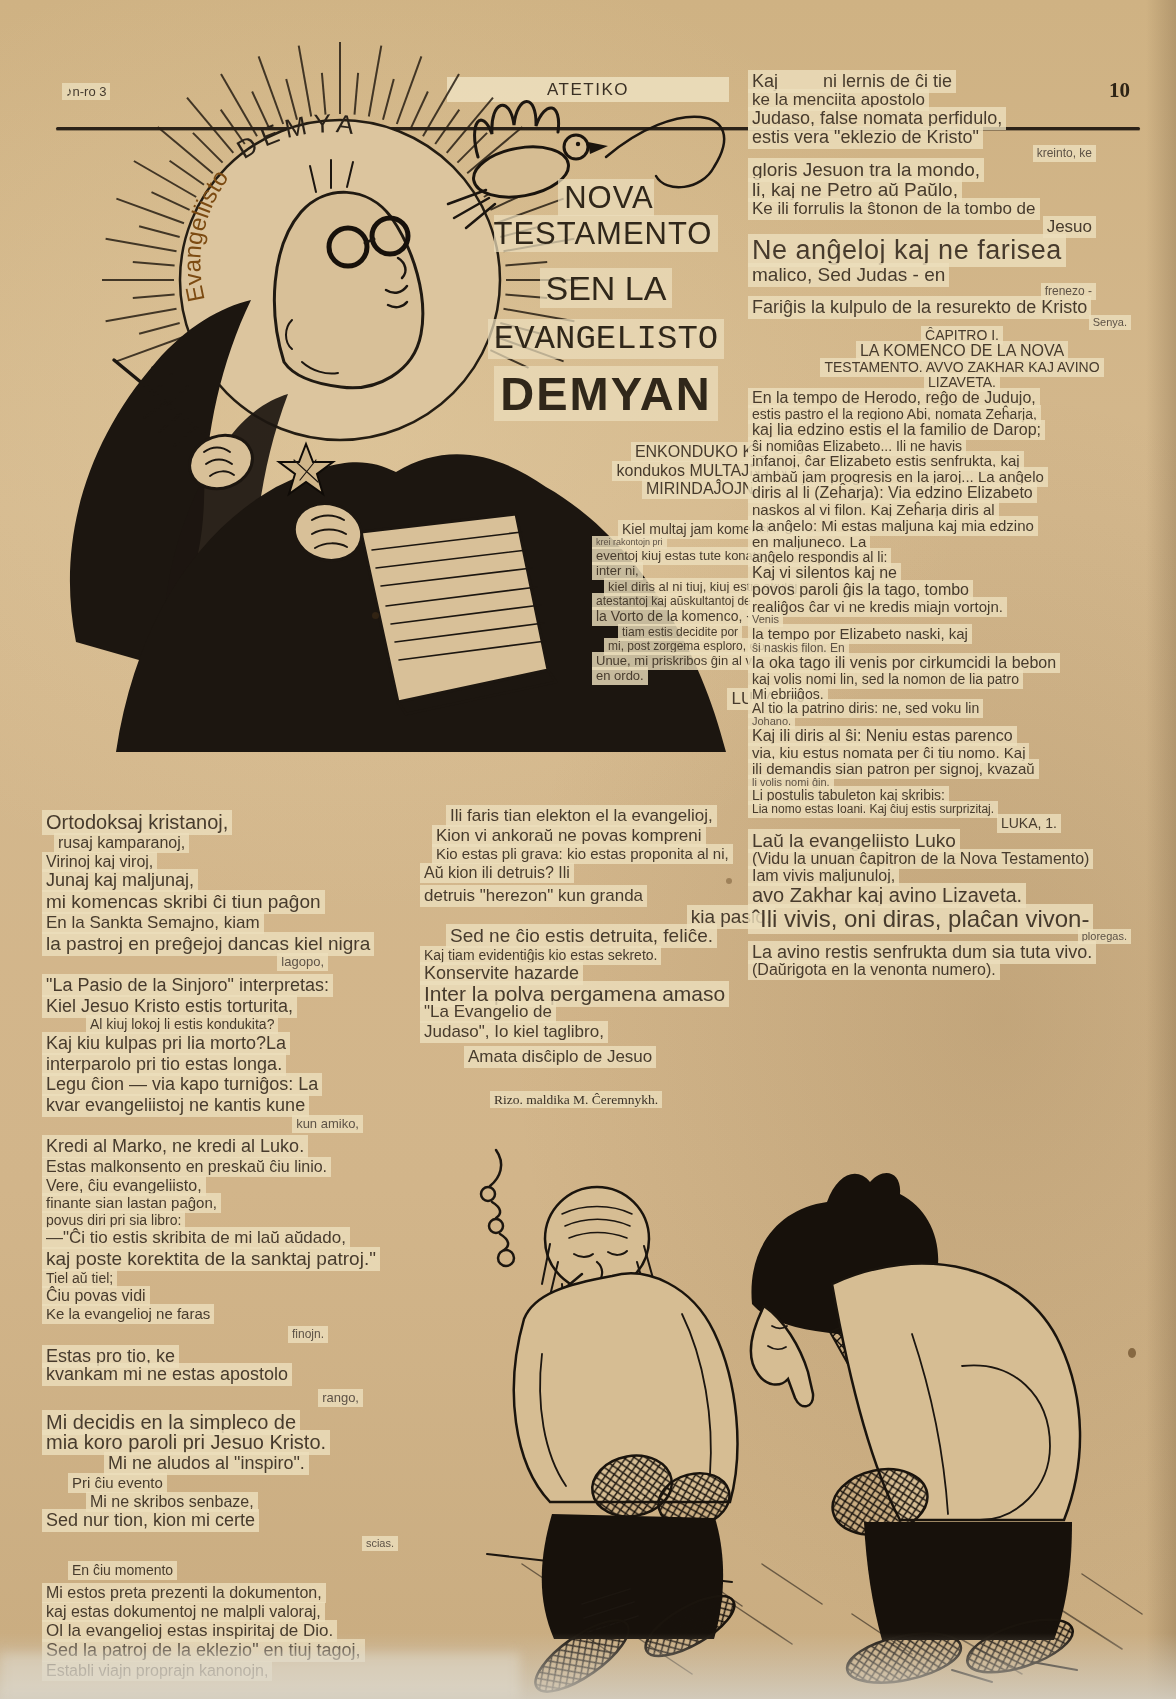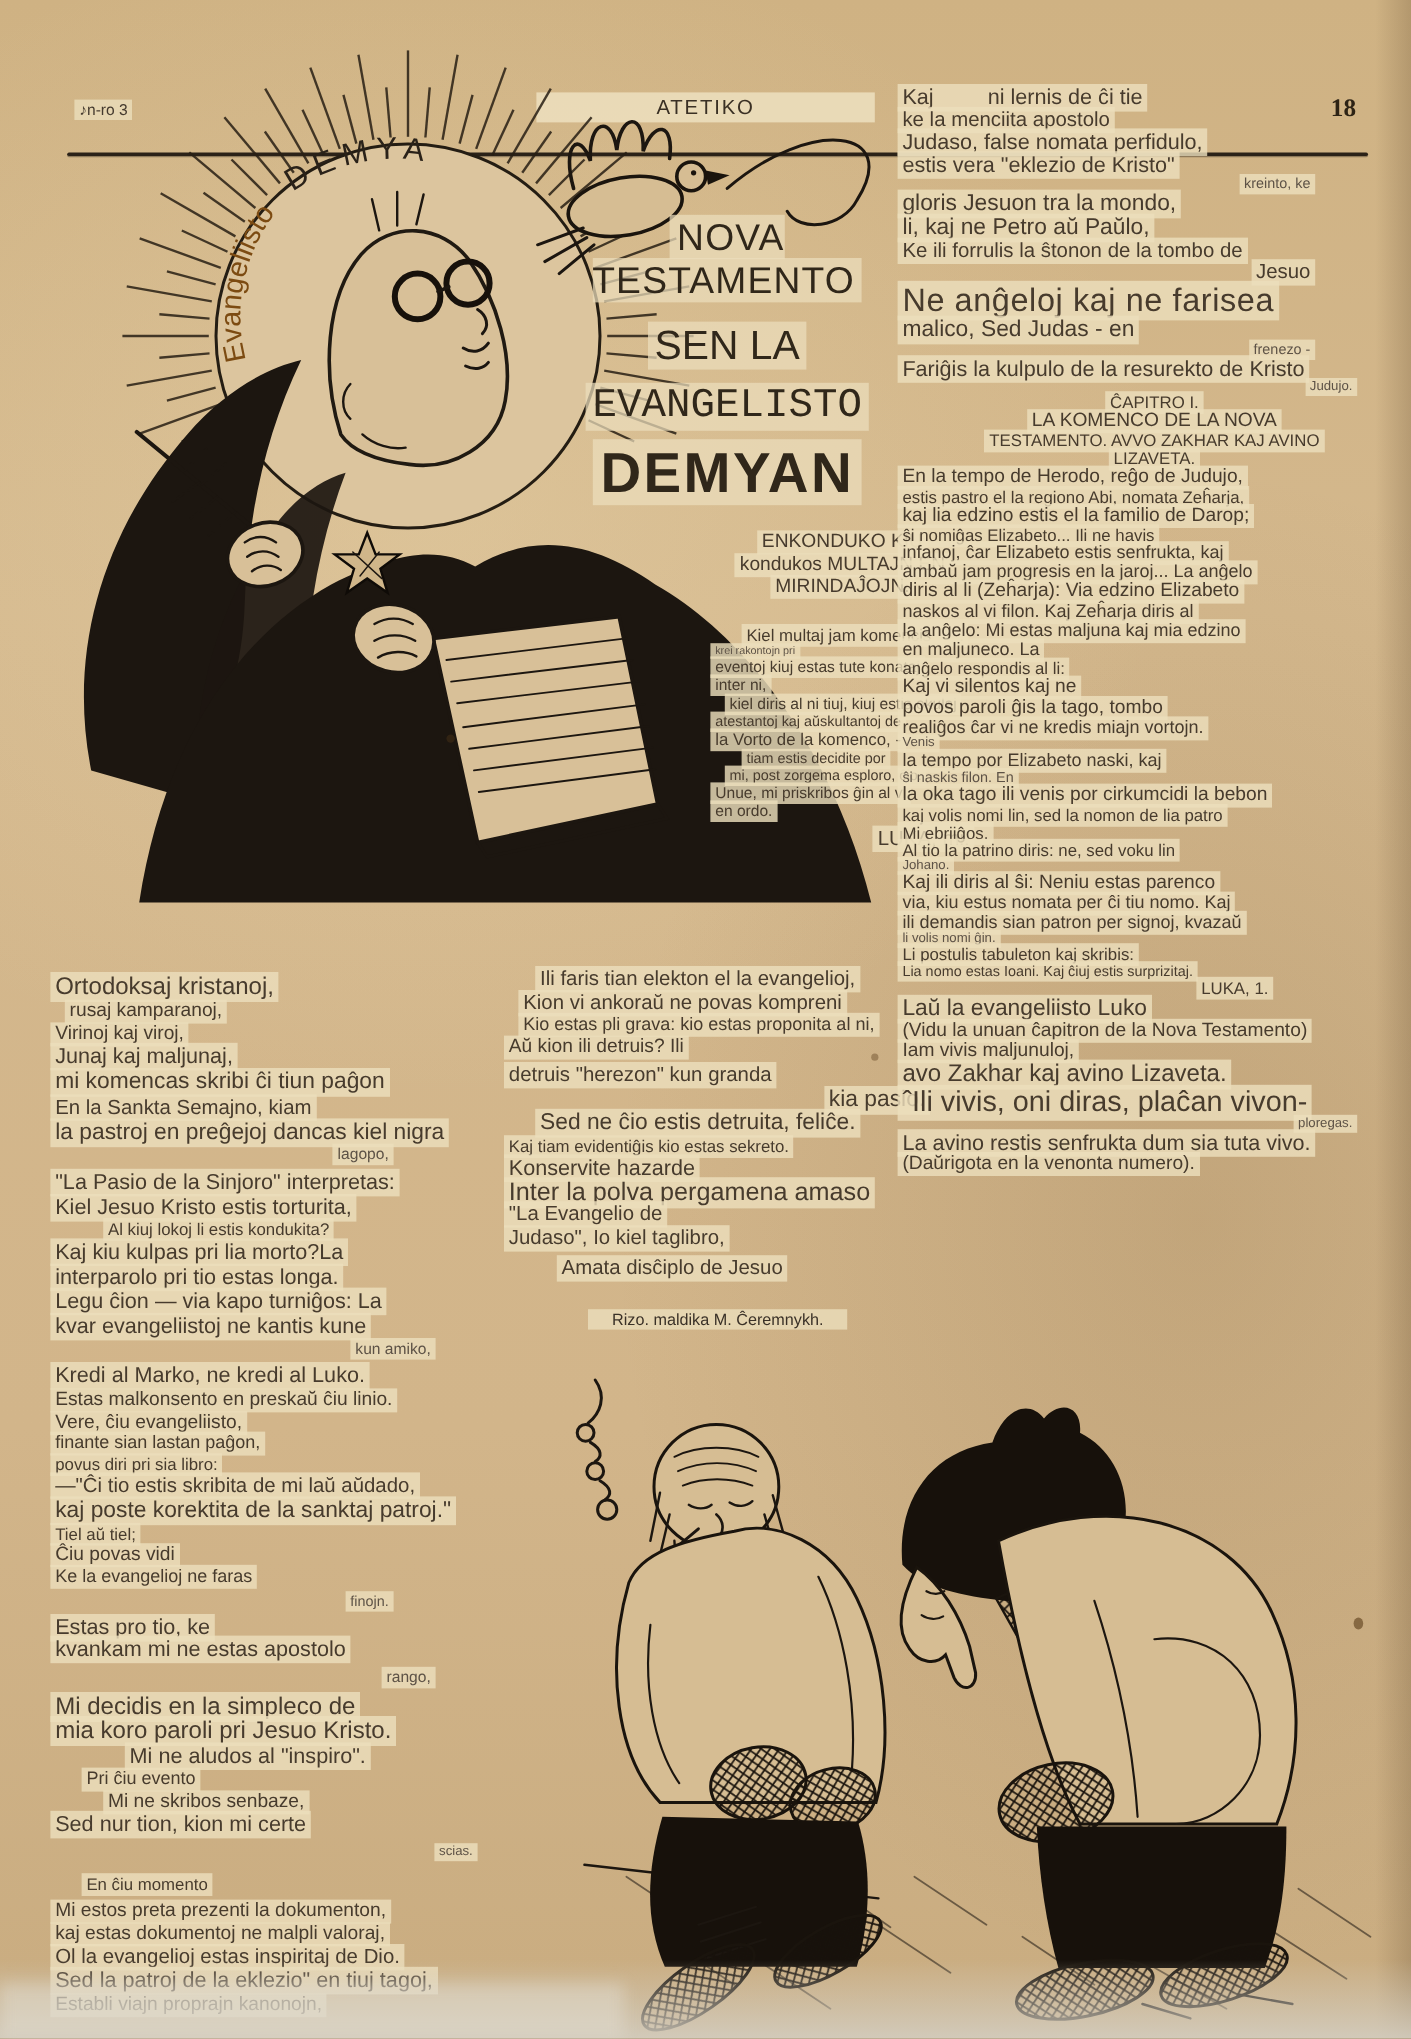--- a/index.html
+++ b/index.html
@@ -37,36 +37,36 @@
   .s18{font-size:18px}.s19{font-size:19px}.s20{font-size:20px}.s21{font-size:21px}
   .s24{font-size:24px}.s27{font-size:27px;letter-spacing:.5px}
   .i1{margin-left:12px}.i2{margin-left:26px}.i3{margin-left:44px}.i4{margin-left:62px}
   .r{text-align:right}.c{text-align:center}
   .pr1{padding-right:45px}.pr2{padding-right:80px}.pr3{padding-right:115px}.pr4{padding-right:150px}
   .mt05{margin-top:6px}.mt1{margin-top:14px}.mt2{margin-top:24px}.mt3{margin-top:36px}
   .tight{margin-top:-3px}
   .tiny{color:#5d5246}
   #col-enk{color:#3f3529;}
   .caption{position:absolute;left:490px;top:1092px;font-size:13.5px;color:#3a3127;}
-  .caption .p{background:rgba(235,222,188,.8);padding:1px 20px;}
+  .caption .p{background:rgba(235,222,188,.8);padding:1px 4px;font-family:Liberation Serif, serif;}
   
   svg{position:absolute;overflow:visible;}
   .ink-s{stroke:#1c1610;fill:none;stroke-linecap:round;}
   #rays line{stroke:#281f14;stroke-width:2;opacity:.85;}
   .arcword{fill:#7c4b12;font-family:"Liberation Sans",sans-serif;}
   .arcword2{fill:#2a2219;font-family:"Liberation Sans",sans-serif;letter-spacing:6px;}
 </style>
 </head>
 <body>
 
 <div class="page">
 
   <div class="hdr-issue"><span class="p"><span>♪</span><span>n-ro 3</span></span></div>
   <div class="hdr-mast"><span class="p">ATETIKO</span></div>
-  <div class="hdr-page">18</div>
+  <div class="hdr-page">10</div>
   <div class="rule"></div>
 
   <svg style="left:16px;top:62px;" width="730" height="690" viewBox="0 0 730 690">
     <g id="rays">
         <line x1="490.0" y1="218.0" x2="562.0" y2="218.0"></line>
         <line x1="489.4" y1="232.5" x2="531.2" y2="236.1"></line>
         <line x1="487.5" y1="246.8" x2="558.4" y2="259.3"></line>
         <line x1="484.3" y1="261.0" x2="524.9" y2="271.8"></line>
         <line x1="480.0" y1="274.8" x2="547.6" y2="299.4"></line>
         <line x1="474.4" y1="288.2" x2="512.5" y2="305.9"></line>
@@ -262,21 +262,21 @@
       <div class="line s18 i2"><span class="p">estis vera "eklezio de Kristo"</span></div>
       <div class="line s12 r pr2 tiny"><span class="p">kreinto, ke</span></div>
       <div class="line s19 i2"><span class="p">gloris Jesuon tra la mondo,</span></div>
       <div class="line s19 i2"><span class="p">li, kaj ne Petro aŭ Paŭlo,</span></div>
       <div class="line s17 i2"><span class="p">Ke ili forrulis la ŝtonon de la tombo de</span></div>
       <div class="line s17 r pr2"><span class="p">Jesuo</span></div>
       <div class="line s27 i2"><span class="p">Ne anĝeloj kaj ne farisea</span></div>
       <div class="line s19 i2 tight"><span class="p">malico, Sed Judas - en</span></div>
       <div class="line s12 r pr2 tiny mt05"><span class="p">frenezo -</span></div>
       <div class="line s18 i1"><span class="p">Fariĝis la kulpulo de la resurekto de Kristo</span></div>
-      <div class="line s11 r pr1 tiny"><span class="p">Judujo.</span></div>
+      <div class="line s11 r pr1 tiny"><span class="p">Senya.</span></div>
       <div class="line s14 c mt1"><span class="p">ĈAPITRO I.</span></div>
       <div class="line s16 c mt1"><span class="p">LA KOMENCO DE LA NOVA</span></div>
       <div class="line s14 c"><span class="p">TESTAMENTO. AVVO ZAKHAR KAJ AVINO</span></div>
       <div class="line s14 c"><span class="p">LIZAVETA.</span></div>
       <div class="line s16 i4 mt1"><span class="p">En la tempo de Herodo, reĝo de Judujo,</span></div>
       <div class="line s14 i2"><span class="p">estis pastro el la regiono Abi, nomata Zeĥarja,</span></div>
       <div class="line s16 i2"><span class="p">kaj lia edzino estis el la familio de Darop;</span></div>
       <div class="line s14 i4"><span class="p">ŝi nomiĝas Elizabeto... Ili ne havis</span></div>
       <div class="line s15 i2"><span class="p">infanoj, ĉar Elizabeto estis senfrukta, kaj</span></div>
       <div class="line s15 i2"><span class="p">ambaŭ jam progresis en la jaroj... La anĝelo</span></div>

